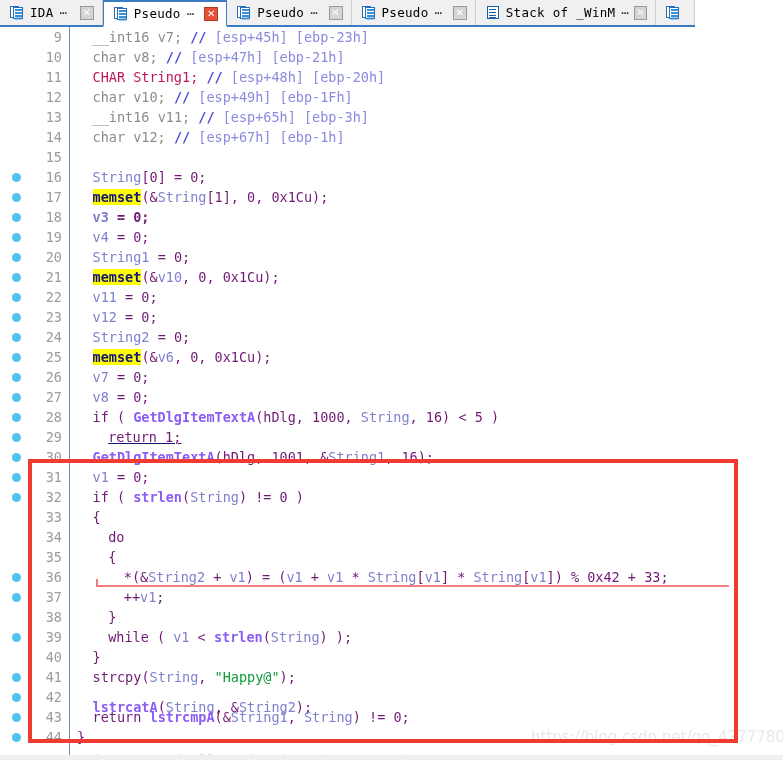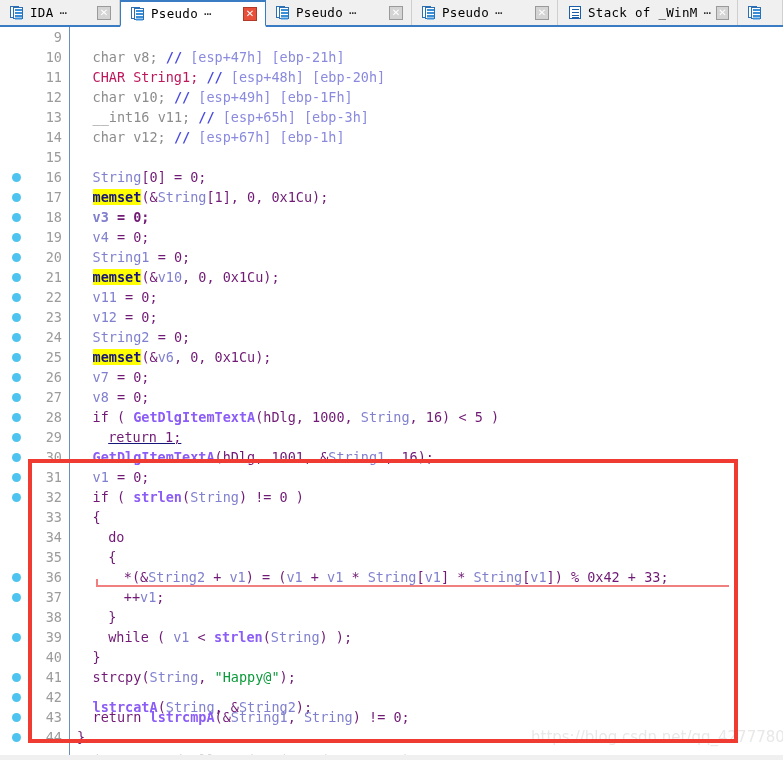--- a/index.html
+++ b/index.html
@@ -7,21 +7,21 @@
     margin: 0; padding: 0;
     width: 783px; height: 760px;
     background: #ffffff;
     font-family: "DejaVu Sans Mono", "Liberation Mono", monospace;
     overflow: hidden;
   }
 
   
   #tabbar {
     position: absolute; left: 0; top: 0;
-    width: 783px; height: 27px;
+    width: 695px; height: 27px;
     background: #f0f0f0;
     border-bottom: 2px solid #3a7cc4;
     display: flex;
     align-items: stretch;
   }
   .tab {
     position: relative;
     display: flex;
     align-items: center;
     gap: 6px;
@@ -266,21 +266,21 @@
       <span class="doc-icon">
         <span class="back"></span>
         <span class="front"></span>
       </span>
     </div>
   </div>
 
 <div id="code">
   <div id="gutter-line"></div>
   <div id="lines">
-      <div class="line"><span class="lnum">9</span></div>
+      <div class="line"><span class="lnum">9</span><span class="code-text" style="padding-left: 26.6px;"><span class="gray">__int16 </span><span class="gray">v7; </span><span class="cmt">// </span><span class="cmtoff">[esp+45h] [ebp-23h]</span></span></div>
       <div class="line"><span class="lnum">10</span><span class="code-text" style="padding-left: 26.6px;"><span class="gray">char </span><span class="gray">v8; </span><span class="cmt">// </span><span class="cmtoff">[esp+47h] [ebp-21h]</span></span></div>
       <div class="line"><span class="lnum">11</span><span class="code-text" style="padding-left: 26.6px;"><span class="black">CHAR String1; </span><span class="cmt">// </span><span class="cmtoff">[esp+48h] [ebp-20h]</span></span></div>
       <div class="line"><span class="lnum">12</span><span class="code-text" style="padding-left: 26.6px;"><span class="gray">char </span><span class="gray">v10; </span><span class="cmt">// </span><span class="cmtoff">[esp+49h] [ebp-1Fh]</span></span></div>
       <div class="line"><span class="lnum">13</span><span class="code-text" style="padding-left: 26.6px;"><span class="gray">__int16 </span><span class="gray">v11; </span><span class="cmt">// </span><span class="cmtoff">[esp+65h] [ebp-3h]</span></span></div>
       <div class="line"><span class="lnum">14</span><span class="code-text" style="padding-left: 26.6px;"><span class="gray">char </span><span class="gray">v12; </span><span class="cmt">// </span><span class="cmtoff">[esp+67h] [ebp-1h]</span></span></div>
       <div class="line"><span class="lnum">15</span><span class="code-text" style="padding-left: 11px;"></span></div>
       <div class="line"><span class="dot"></span><span class="lnum">16</span><span class="code-text" style="padding-left: 26.6px;"><span class="var">String</span><span class="kw">[0] = 0;</span></span></div>
       <div class="line"><span class="dot"></span><span class="lnum">17</span><span class="code-text" style="padding-left: 26.6px;"><span class="hl">memset</span><span class="kw">(&amp;</span><span class="var">String</span><span class="kw">[1], 0, 0x1Cu);</span></span></div>
       <div class="line"><span class="dot"></span><span class="lnum">18</span><span class="code-text" style="padding-left: 26.6px; font-weight: bold;"><span class="var">v3</span><span class="kw"> = 0;</span></span></div>
       <div class="line"><span class="dot"></span><span class="lnum">19</span><span class="code-text" style="padding-left: 26.6px;"><span class="var">v4</span><span class="kw"> = 0;</span></span></div>

